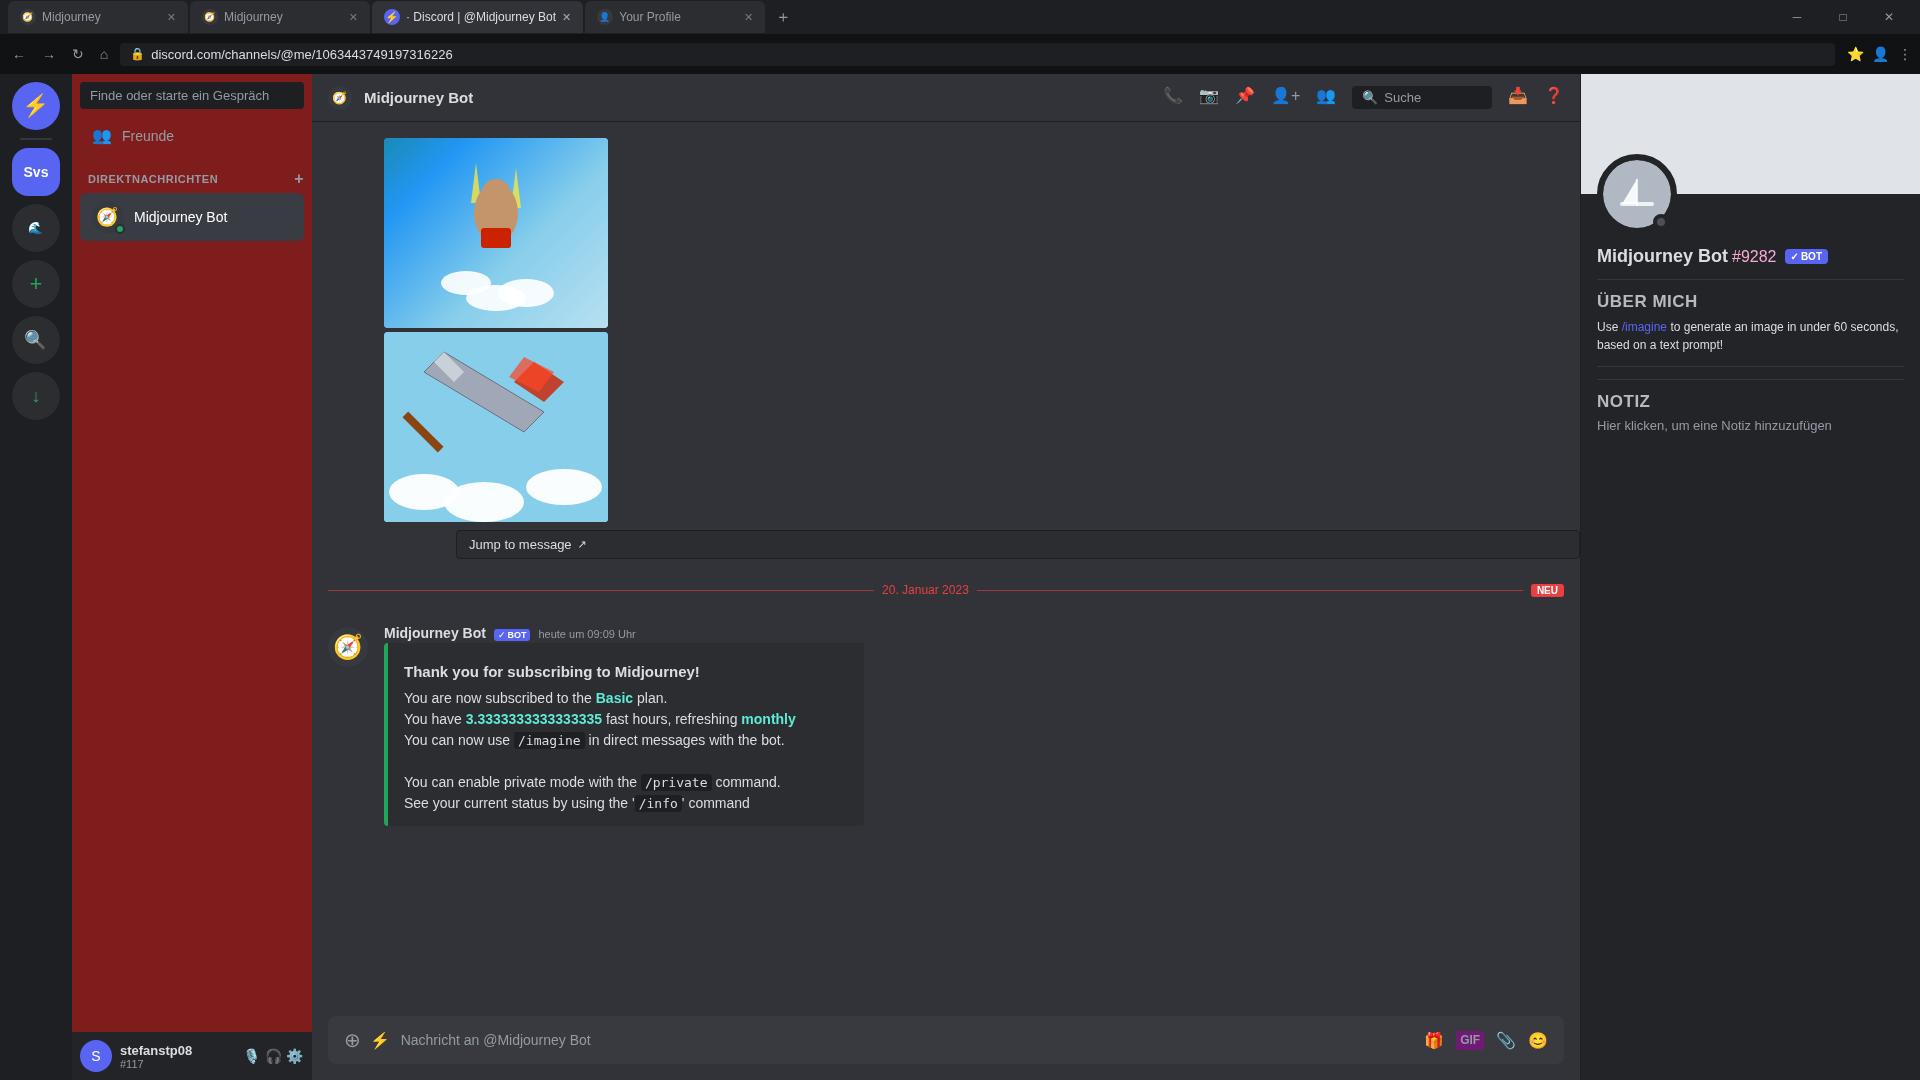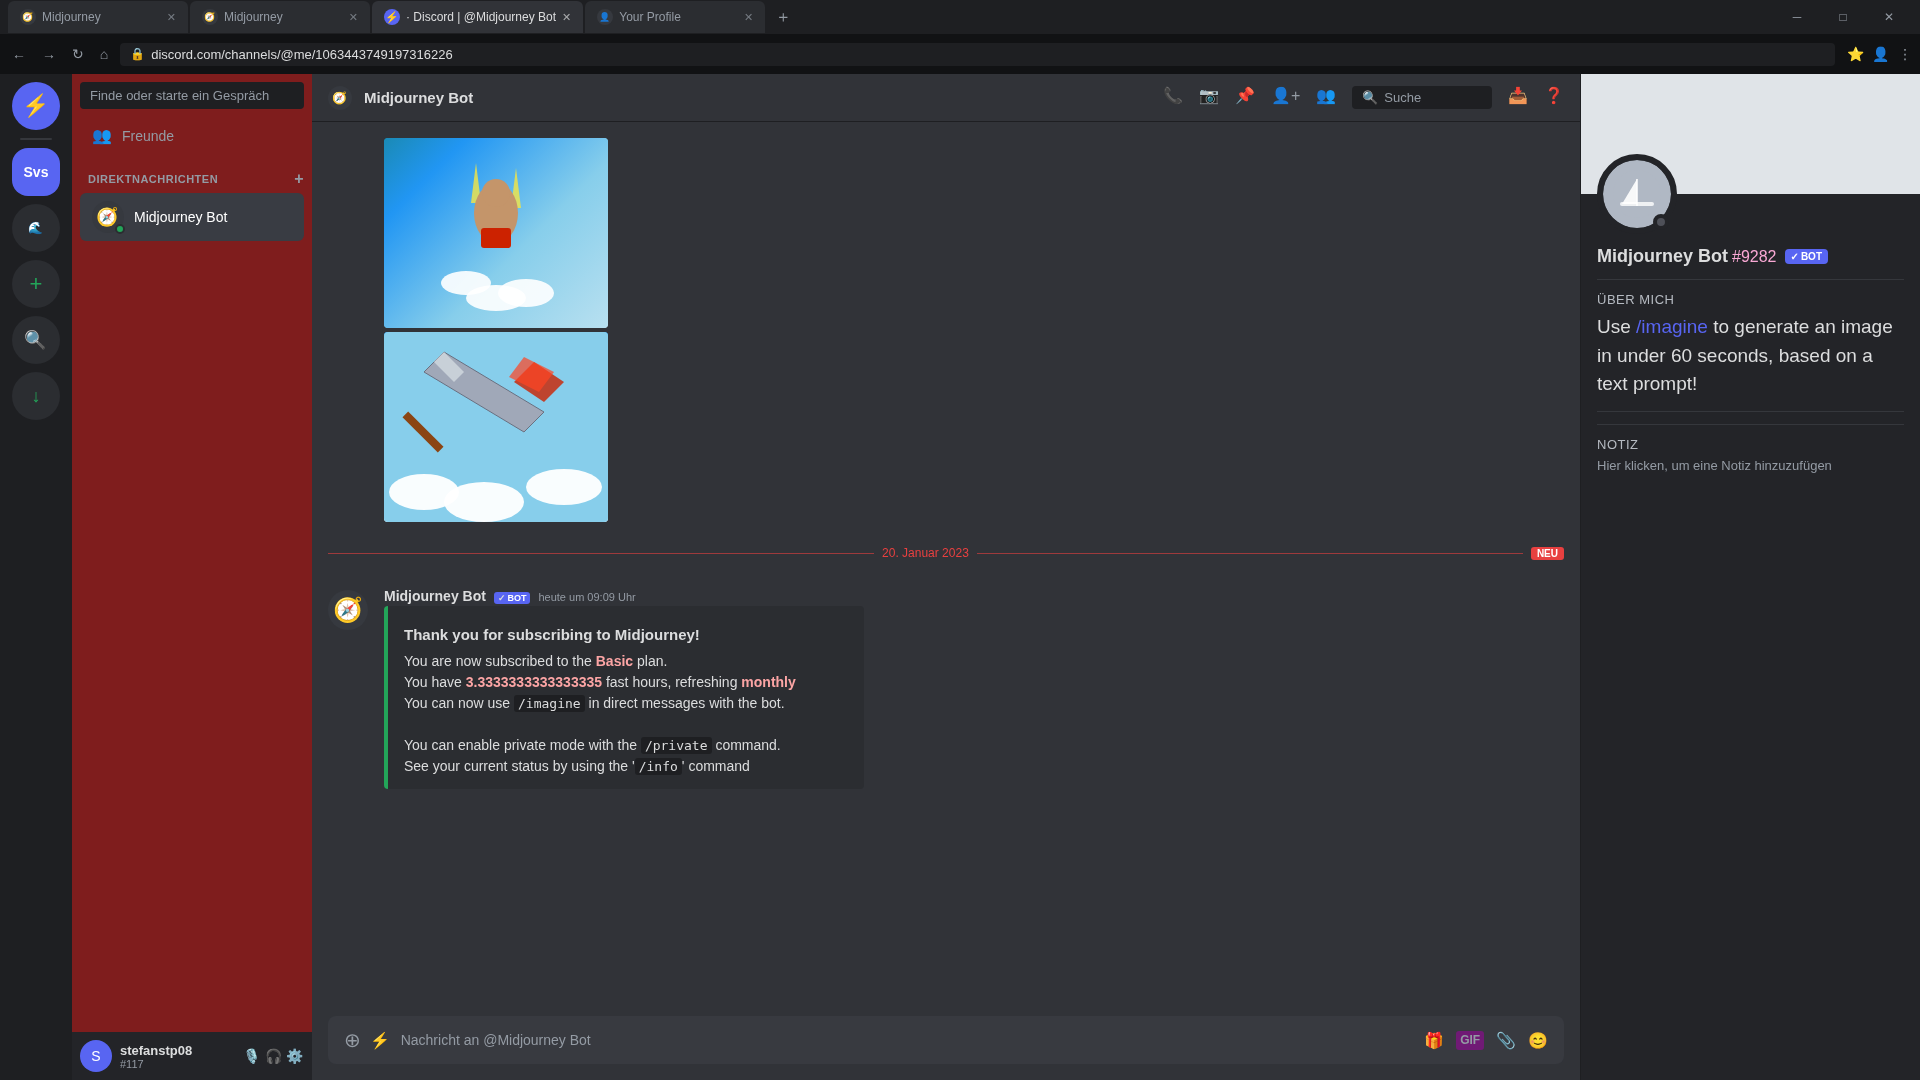--- a/index.html
+++ b/index.html
@@ -78,21 +78,21 @@
     
     .date-divider { display: flex; align-items: center; gap: 8px; padding: 16px 16px; margin: 8px 0; }
     .divider-line { flex: 1; height: 1px; background: #e84040; opacity: 0.6; }
     .divider-date { font-size: 12px; color: #e84040; font-weight: 500; white-space: nowrap; }
     .new-badge { background: #e84040; color: white; font-size: 10px; padding: 1px 6px; border-radius: 3px; font-weight: 700; }
 
     
     .embed { border-left: 4px solid #23a559; background: #2b2d31; border-radius: 4px; padding: 12px 16px; max-width: 480px; }
     .embed-title { font-weight: 700; color: #dcddde; margin-bottom: 8px; font-size: 15px; margin-top: 8px; }
     .embed-body { font-size: 14px; color: #dcddde; line-height: 1.5; }
-    .embed-body strong { color: #fca5a5; font-weight: 700; }
+    .embed-body strong { color: #5eead4; font-weight: 700; }
     .embed-body code { background: #1e1f22; padding: 1px 4px; border-radius: 3px; font-family: monospace; font-size: 13px; }
 
     
     .message-input-area { padding: 0 16px 16px; }
     .message-input { background: #383a40; border-radius: 8px; padding: 12px 16px; display: flex; align-items: center; gap: 10px; }
     .input-add { color: #949ba4; font-size: 20px; cursor: pointer; }
     .lightning-icon { color: #f0b232; font-size: 16px; }
     .input-field { flex: 1; color: #949ba4; font-size: 14px; }
     .input-actions { display: flex; gap: 12px; color: #949ba4; font-size: 16px; }
 
@@ -101,22 +101,22 @@
     .profile-banner { height: 120px; background: #e8e8e8; border-radius: 0; }
     .profile-avatar-area { padding: 0 16px; position: relative; margin-top: -40px; margin-bottom: 12px; }
     .profile-avatar { width: 80px; height: 80px; border-radius: 50%; background: #36393f; border: 6px solid #232428; display: flex; align-items: center; justify-content: center; overflow: hidden; }
     .profile-avatar-img { width: 68px; height: 68px; border-radius: 50%; background: #b0b8c4; display: flex; align-items: center; justify-content: center; }
     .profile-online { width: 16px; height: 16px; border-radius: 50%; background: #4e5058; border: 4px solid #232428; position: absolute; bottom: 4px; left: 72px; }
     .profile-content { padding: 0 16px 16px; }
     .profile-username { font-size: 18px; font-weight: 700; color: #dcddde; }
     .profile-discriminator { font-size: 16px; color: #f9a8d4; font-weight: 400; }
     .profile-bot-badge { background: #5865f2; color: white; font-size: 10px; padding: 2px 6px; border-radius: 4px; font-weight: 700; margin-left: 4px; }
     .profile-divider { height: 1px; background: #35373c; margin: 12px 0; }
-    .profile-section-title { font-size: 13px; font-weight: 400; color: #b5bac1; text-transform: uppercase; letter-spacing: 0.5px; margin-bottom: 6px; }
-    .profile-text { font-size: 19px; color: #dcddde; line-height: 1.5; }
+    .profile-section-title { font-size: 17px; font-weight: 700; color: #b5bac1; text-transform: uppercase; letter-spacing: 0.5px; margin-bottom: 6px; }
+    .profile-text { font-size: 12px; color: #dcddde; line-height: 1.5; }
     .profile-link { color: #5865f2; cursor: pointer; }
     .profile-note-input { font-size: 13px; color: #949ba4; cursor: pointer; }
 
     
     ::-webkit-scrollbar { width: 4px; }
     ::-webkit-scrollbar-track { background: transparent; }
     ::-webkit-scrollbar-thumb { background: #1a1b1e; border-radius: 2px; }
     .checkmark { color: #dcddde; font-size: 9px; }
 
     .tab-scroll { display: flex; align-items: center; margin-left: auto; }
@@ -287,20 +287,24 @@
               <polygon points="60,20 80,40 70,50 50,30" fill="#c8d0d8"></polygon>
 
               <polygon points="150,30 180,50 160,70 130,50" fill="#cc2200" opacity="0.8"></polygon>
               <polygon points="140,25 170,40 155,60 125,45" fill="#ff4422" opacity="0.7"></polygon>
 
               <rect x="35" y="75" width="8" height="50" fill="#8b4513" transform="rotate(-45, 39, 100)"></rect>
             </svg>
           </div>
         </div>
 
+        <div class="jump-btn">
+          <span>Jump to message</span>
+          <span style="font-size:11px;">↗</span>
+        </div>
       </div>
 
       <div class="date-divider">
         <div class="divider-line"></div>
         <span class="divider-date">20. Januar 2023</span>
         <div class="divider-line"></div>
         <span class="new-badge">NEU</span>
       </div>
 
       <div class="message-group" style="padding: 4px 16px; align-items: flex-start;">

